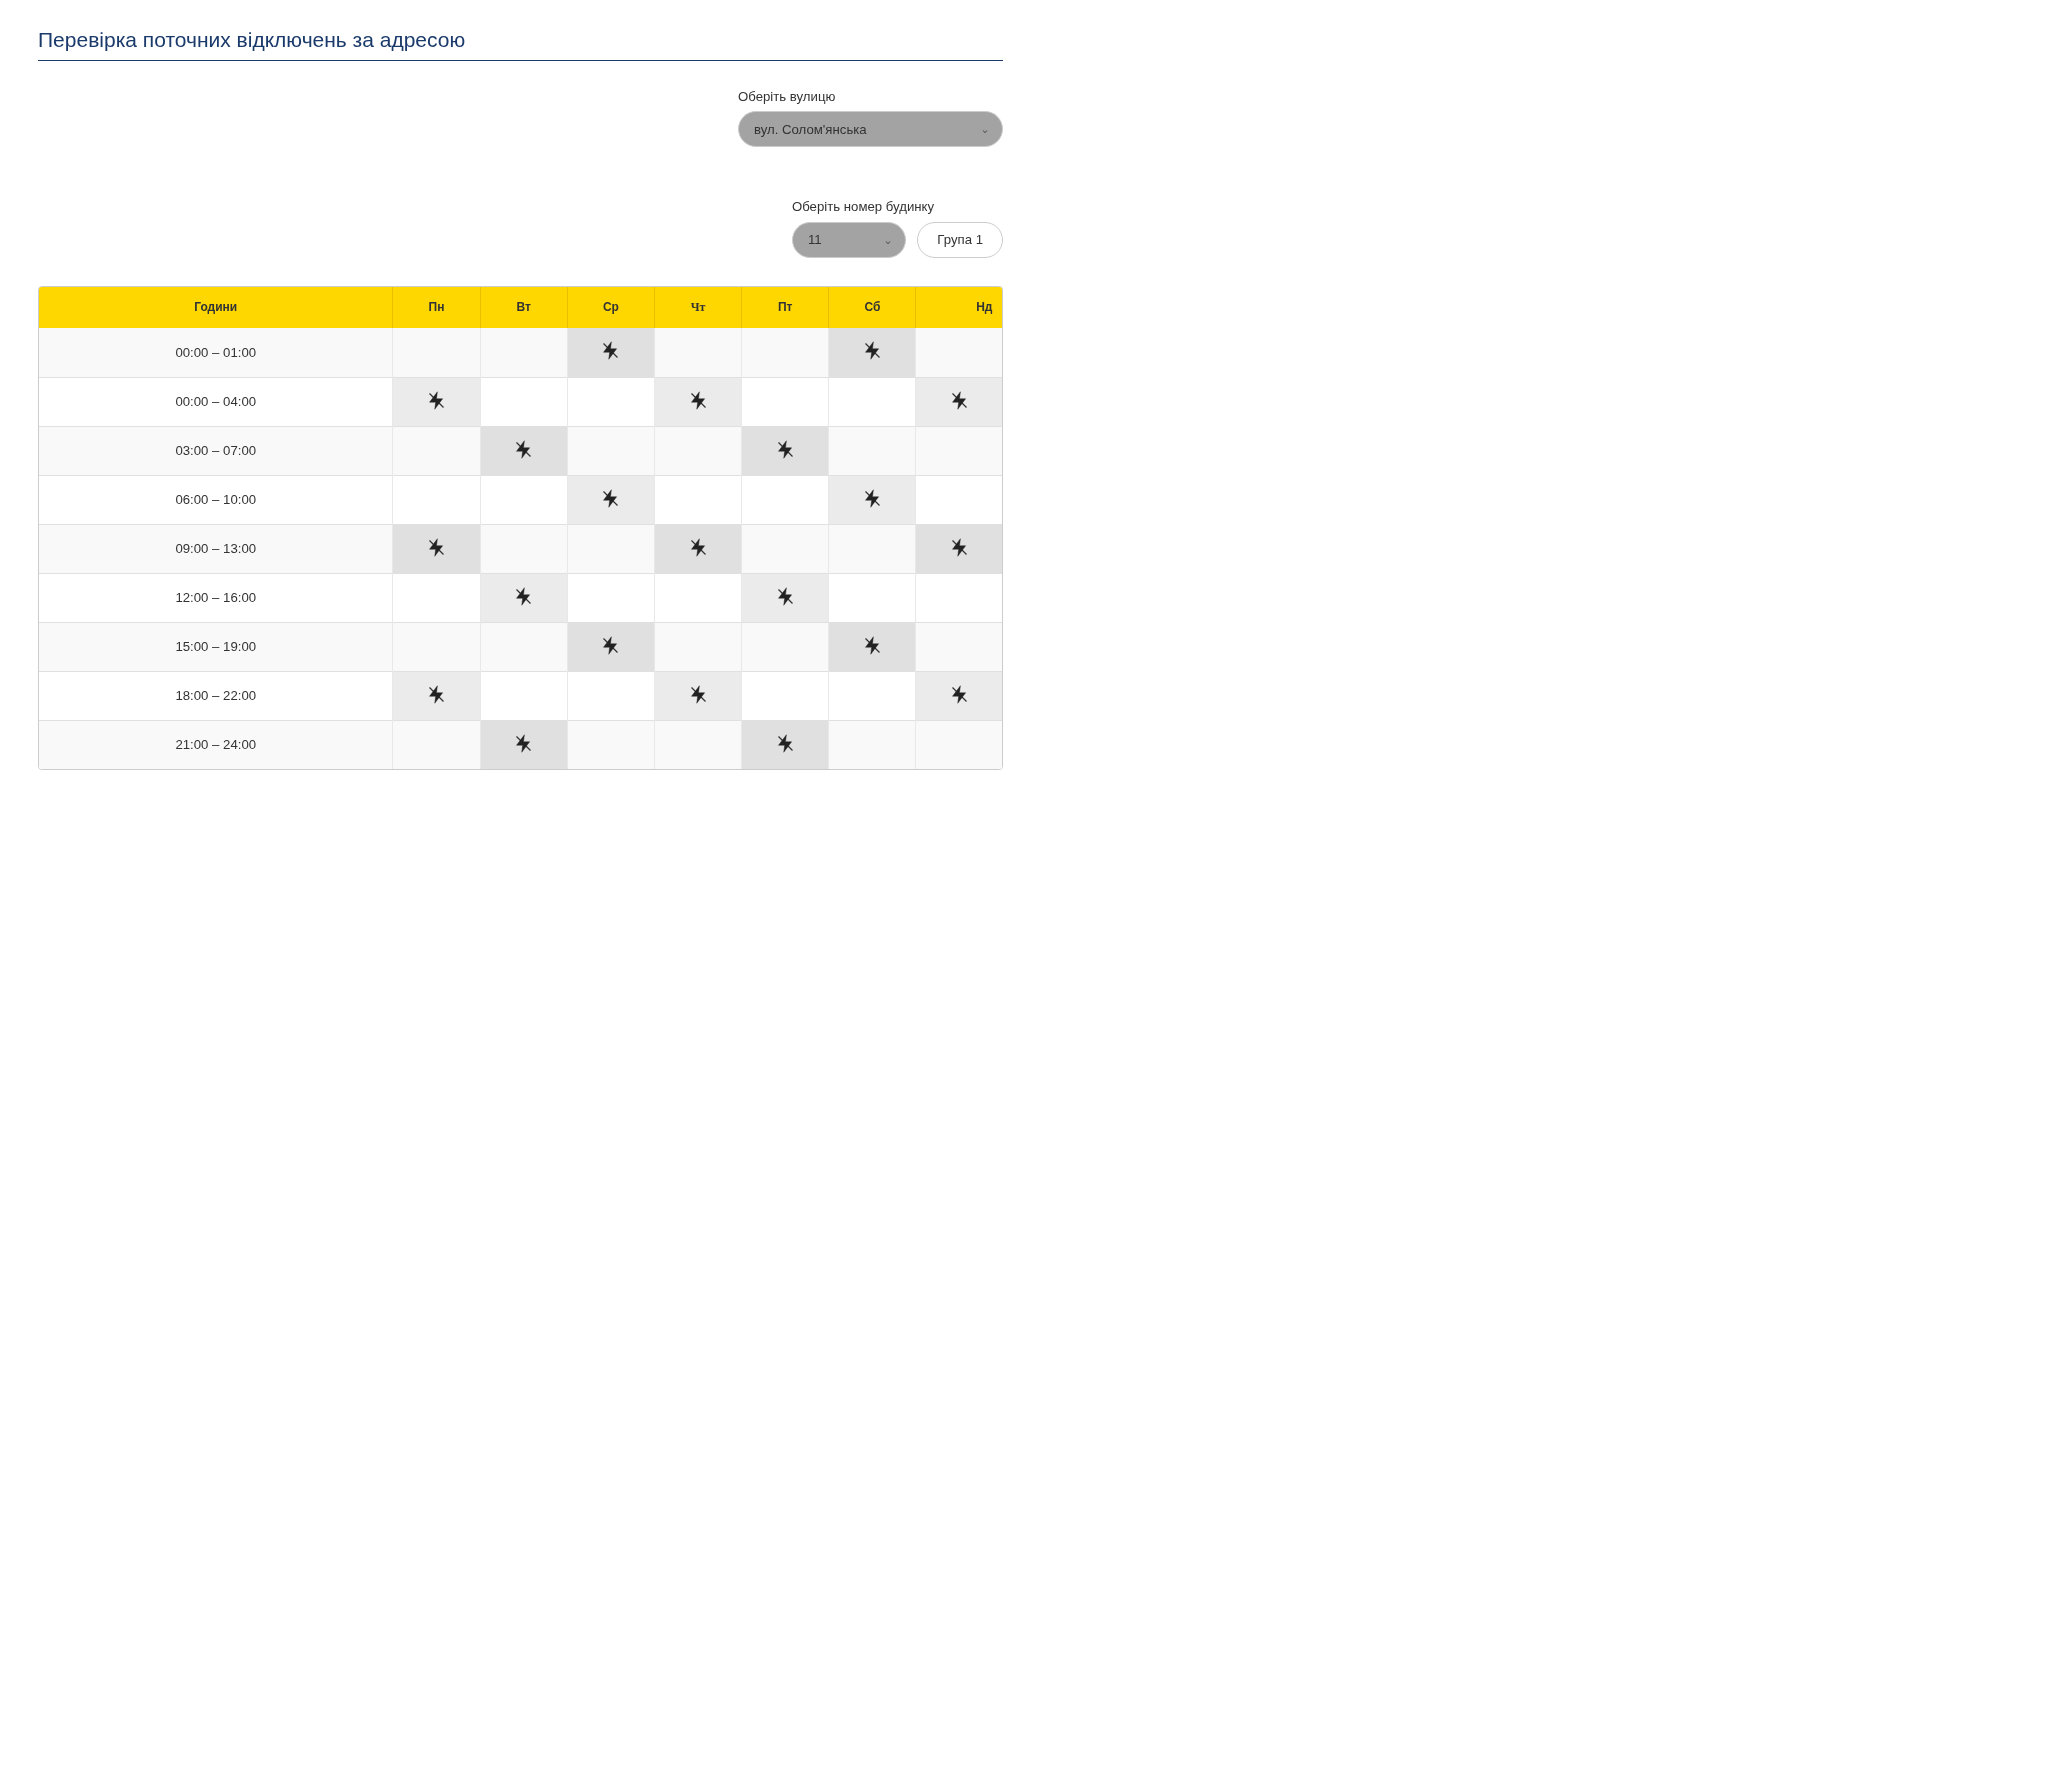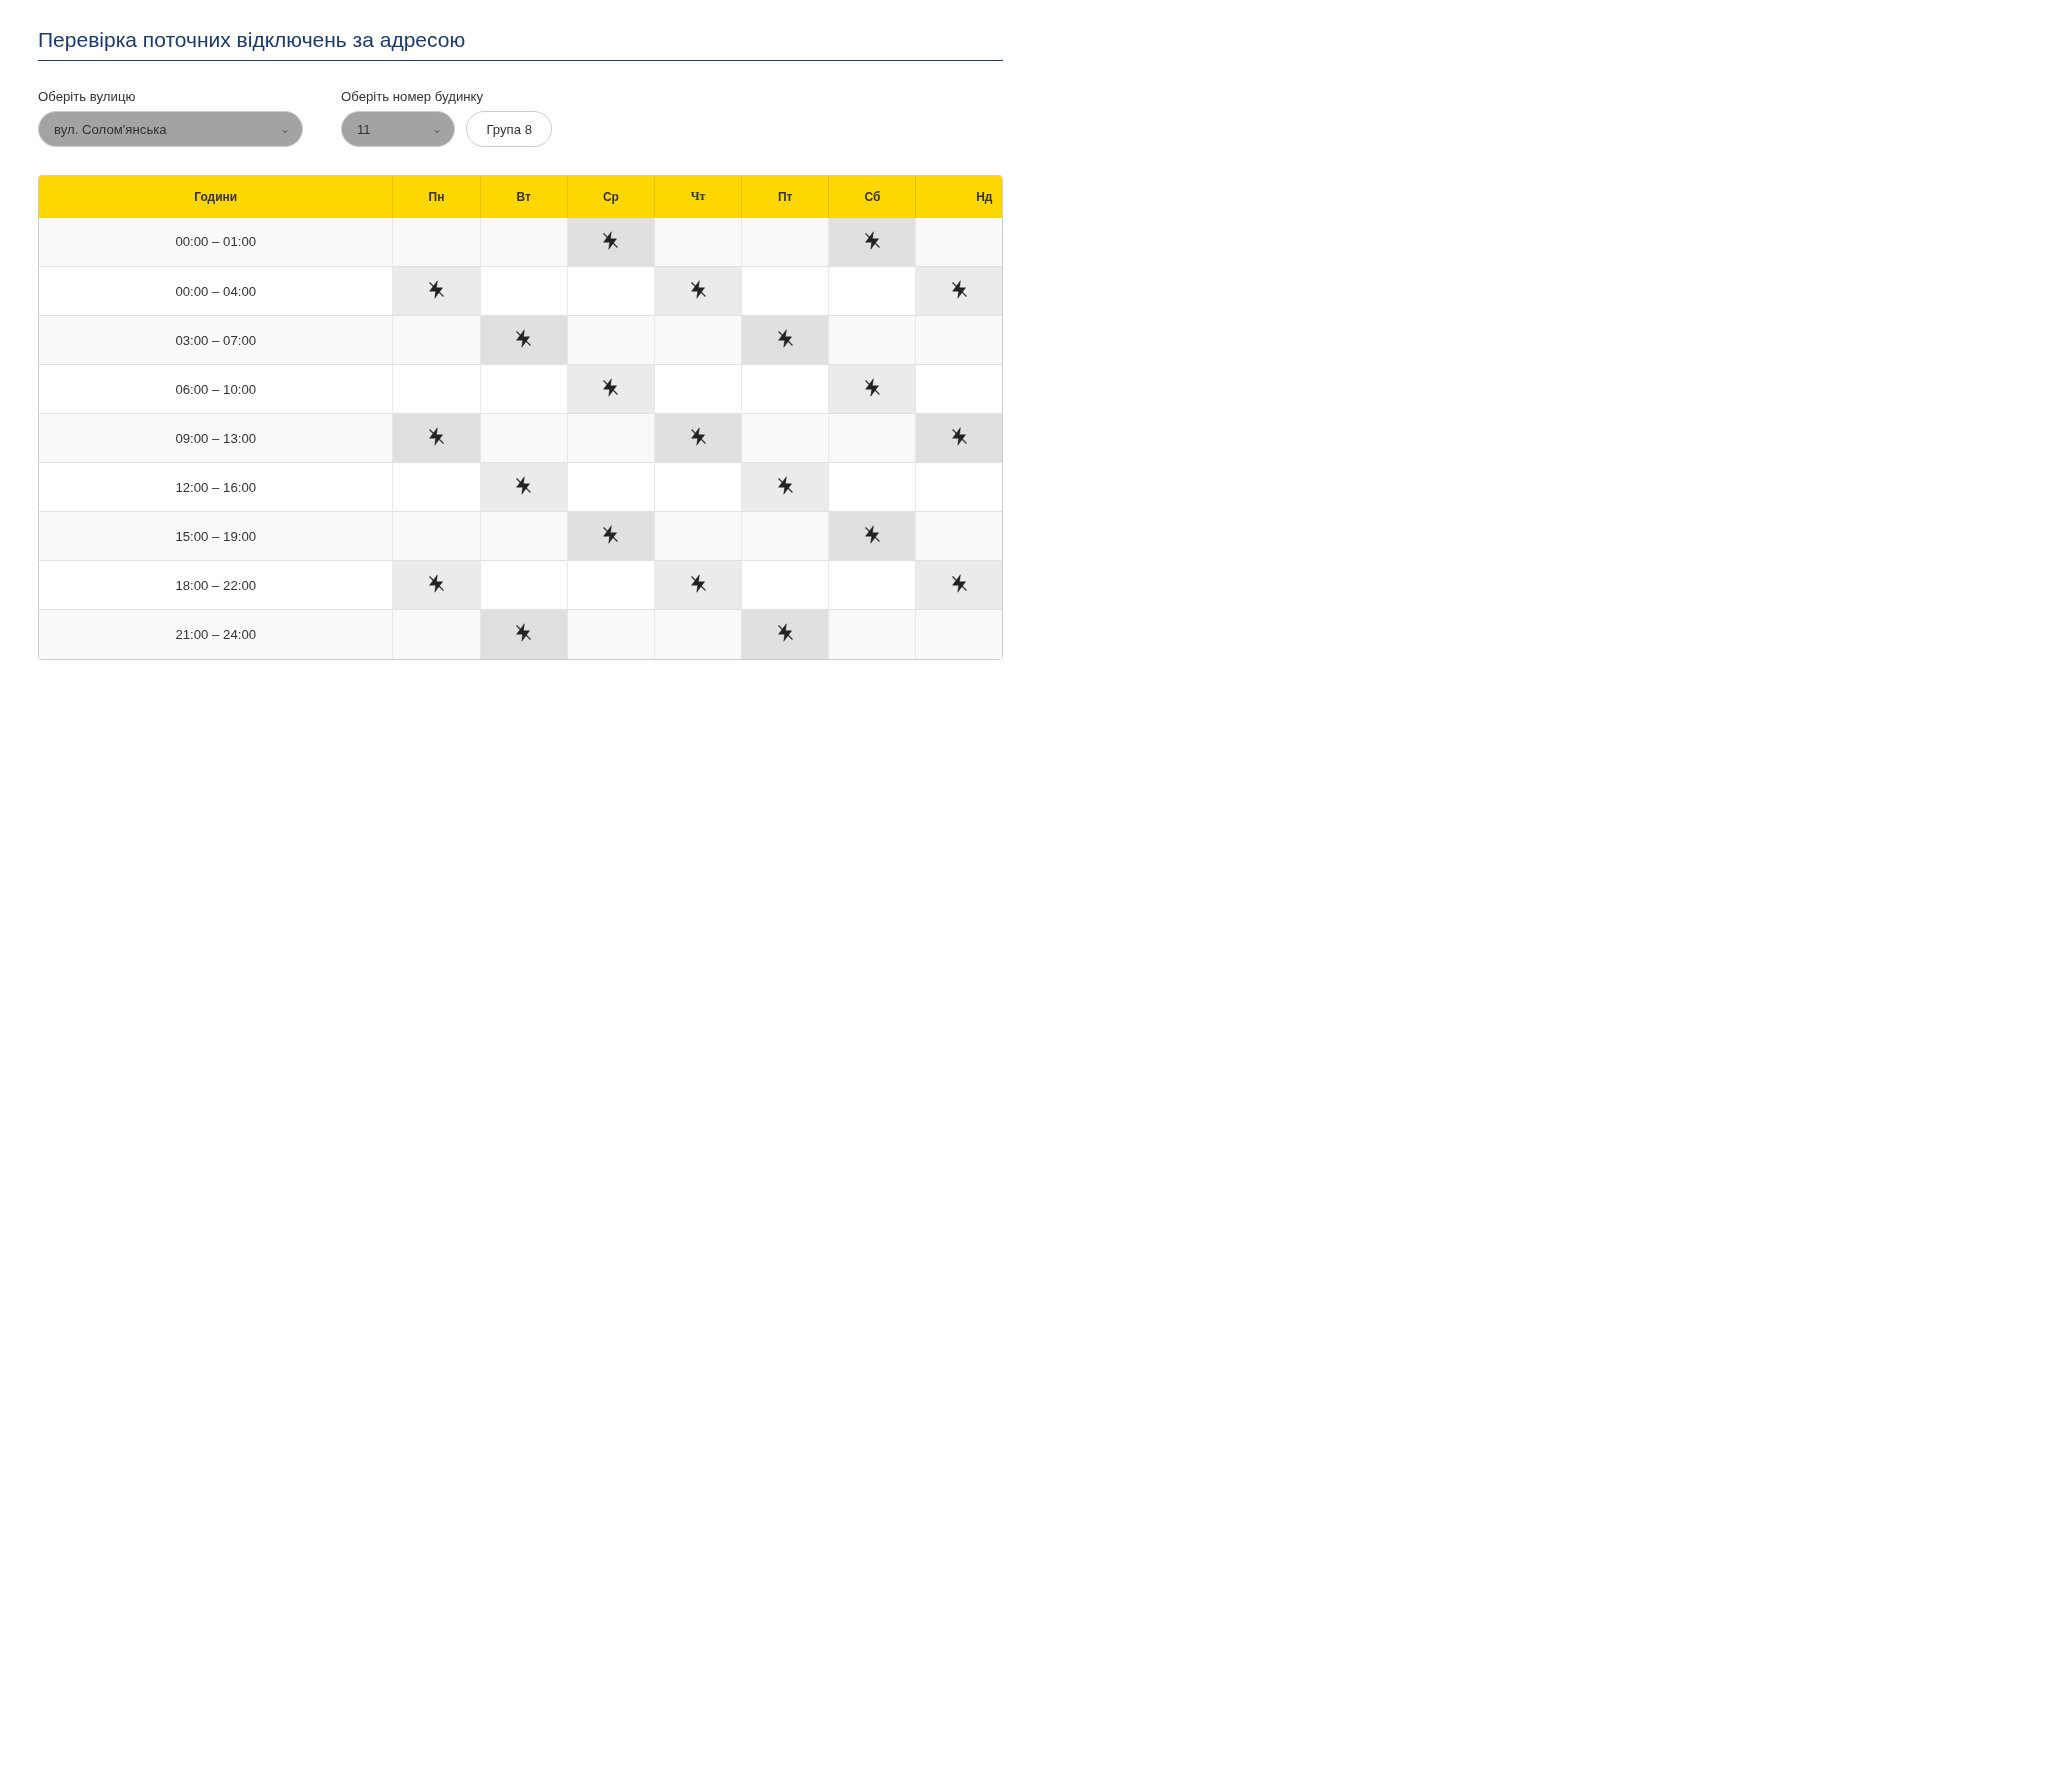--- a/index.html
+++ b/index.html
@@ -20,23 +20,24 @@
       font-size: 21px;
       font-weight: normal;
       color: #1a3a6b;
       margin-bottom: 28px;
       border-bottom: 1.9px solid #1a3a6b;
       padding-bottom: 7.6px;
     }
 
     .form-row {
       display: flex;
-      gap: 38px;
+      gap: 52px;
       align-items: flex-end;
       margin-bottom: 28px;
+      flex-direction: column;
     }
 
     .form-group {
       display: flex;
       flex-direction: column;
       gap: 7.6px;
     }
 
     .form-label {
       font-size: 13.2px;
@@ -190,21 +191,21 @@
 
   <div class="form-group">
     <label class="form-label">Оберіть номер будинку</label>
     <div style="display:flex; gap:11.4px; align-items:center;">
       <div class="select-wrapper house-select">
         <select>
           <option>11</option>
         </select>
         <span class="chevron">⌄</span>
       </div>
-      <div class="group-badge">Група 8</div>
+      <div class="group-badge">Група 1</div>
     </div>
   </div>
 </div>
 
 <div class="table-container">
   <table>
     <thead>
       <tr>
         <th class="hours-col">Години</th>
         <th>Пн</th>

